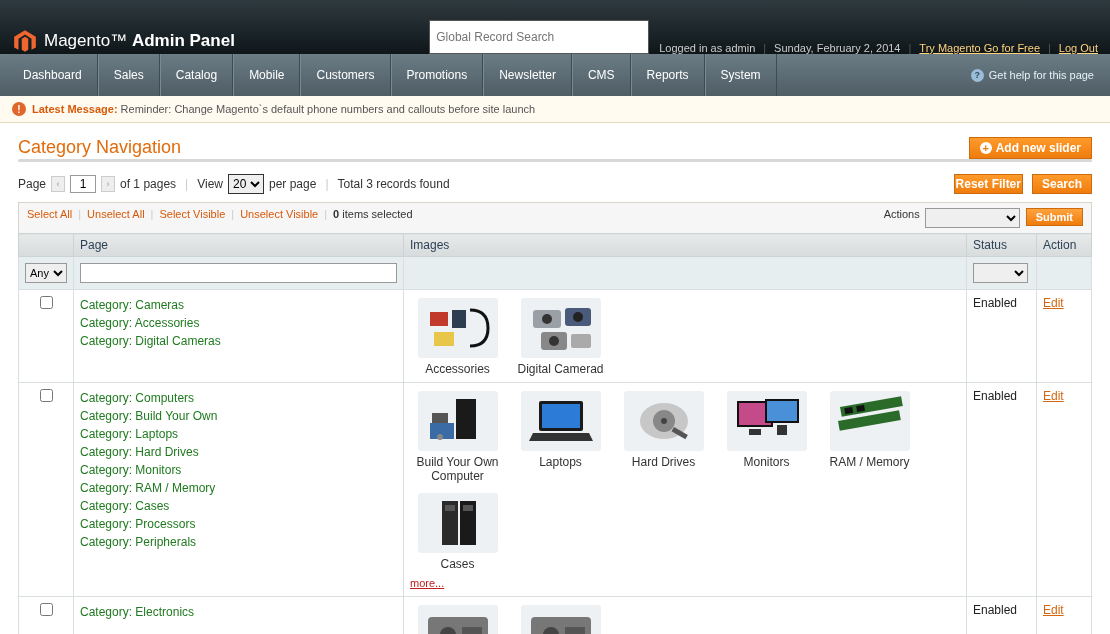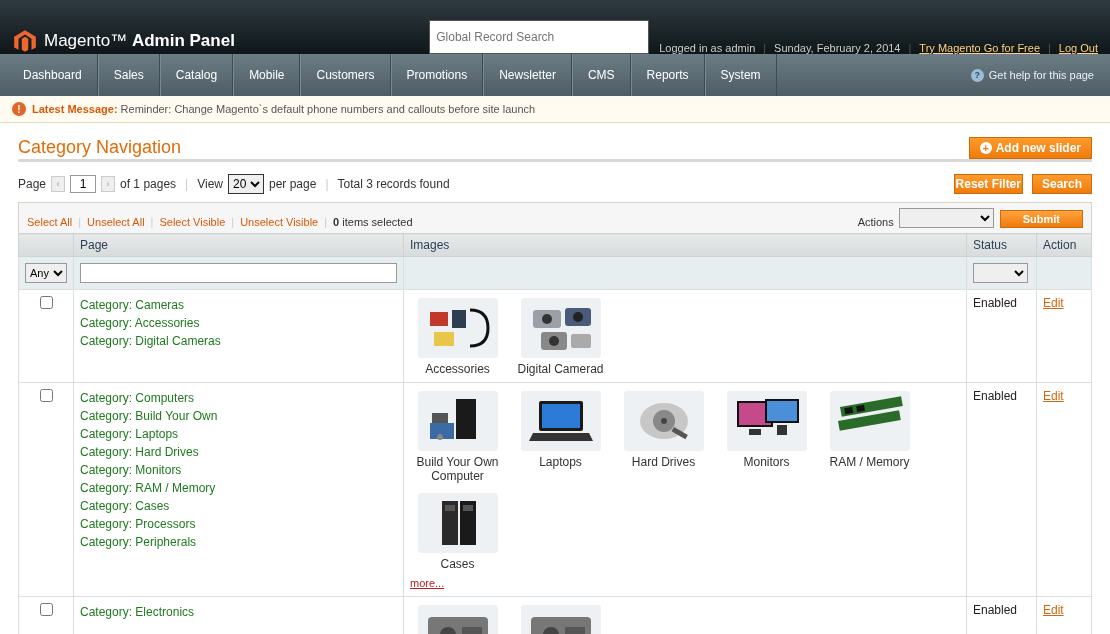--- a/index.html
+++ b/index.html
@@ -47,28 +47,28 @@
 
   
   .grid-ctrls { display: flex; align-items: center; font-size: 12px; color: #333; margin-bottom: 8px; gap: 5px; }
   .pager-btn { width: 14px; height: 16px; background: #eee; border: 1px solid #ccc; font-size: 9px; text-align: center; line-height: 14px; cursor: pointer; color: #999; }
   .pager-input { width: 26px; height: 18px; border: 1px solid #999; text-align: center; font-size: 12px; }
   .per-page-select { height: 20px; border: 1px solid #333; font-size: 12px; }
   .sep-pipe { color: #ccc; margin: 0 4px; }
   .grid-ctrls-spacer { flex: 1; }
 
   
-  .massaction { background: #f6f6f6; border: 1px solid #d9d4c7; border-bottom: none; padding: 5px 8px; display: flex; align-items: flex-end; font-size: 11px; }
+  .massaction { background: #f6f6f6; border: 1px solid #d9d4c7; border-bottom: none; padding: 5px 8px; display: flex; align-items: flex-start; font-size: 11px; }
   .massaction a { color: #d85909; text-decoration: none; }
   .ma-sep { color: #ccc; margin: 0 6px; }
   .ma-count { color: #333; }
   .massaction-spacer { flex: 1; }
   .ma-label { color: #333; margin-right: 5px; }
   .actions-select { height: 20px; width: 95px; border: 1px solid #999; font-size: 11px; }
-  .btn-mini-orange { background: linear-gradient(#ffa33e, #ef7c0c); color: #fff; border: 1px solid #cc6b0b; font-size: 11px; font-weight: bold; padding: 2px 22px; cursor: pointer; margin-left: 6px; }
+  .btn-mini-orange { background: linear-gradient(#ffa33e, #ef7c0c); color: #fff; border: 1px solid #cc6b0b; font-size: 11px; font-weight: bold; padding: 2px 9px; cursor: pointer; margin-left: 6px; }
 
   
   table.grid { width: 100%; border-collapse: collapse; border: 1px solid #cbd3d4; }
   table.grid th { background: linear-gradient(#e8eaea, #d7dbdb); border: 1px solid #cbd3d4; text-align: left; padding: 4px 6px; font-size: 12px; color: #2c4158; font-weight: normal; }
   table.grid td { border: 1px solid #d9dfe0; padding: 6px 6px; vertical-align: top; font-size: 12px; }
   .filter-row td { background: #e6eef0; padding: 4px 4px; margin-top: 10px; }
   .filter-row input, .filter-row select { border: 1px solid #999; font-size: 11px; height: 20px; }
   .filter-text { width: 100%; }
   .filter-any { width: 42px; }
   .filter-status { width: 55px; }

